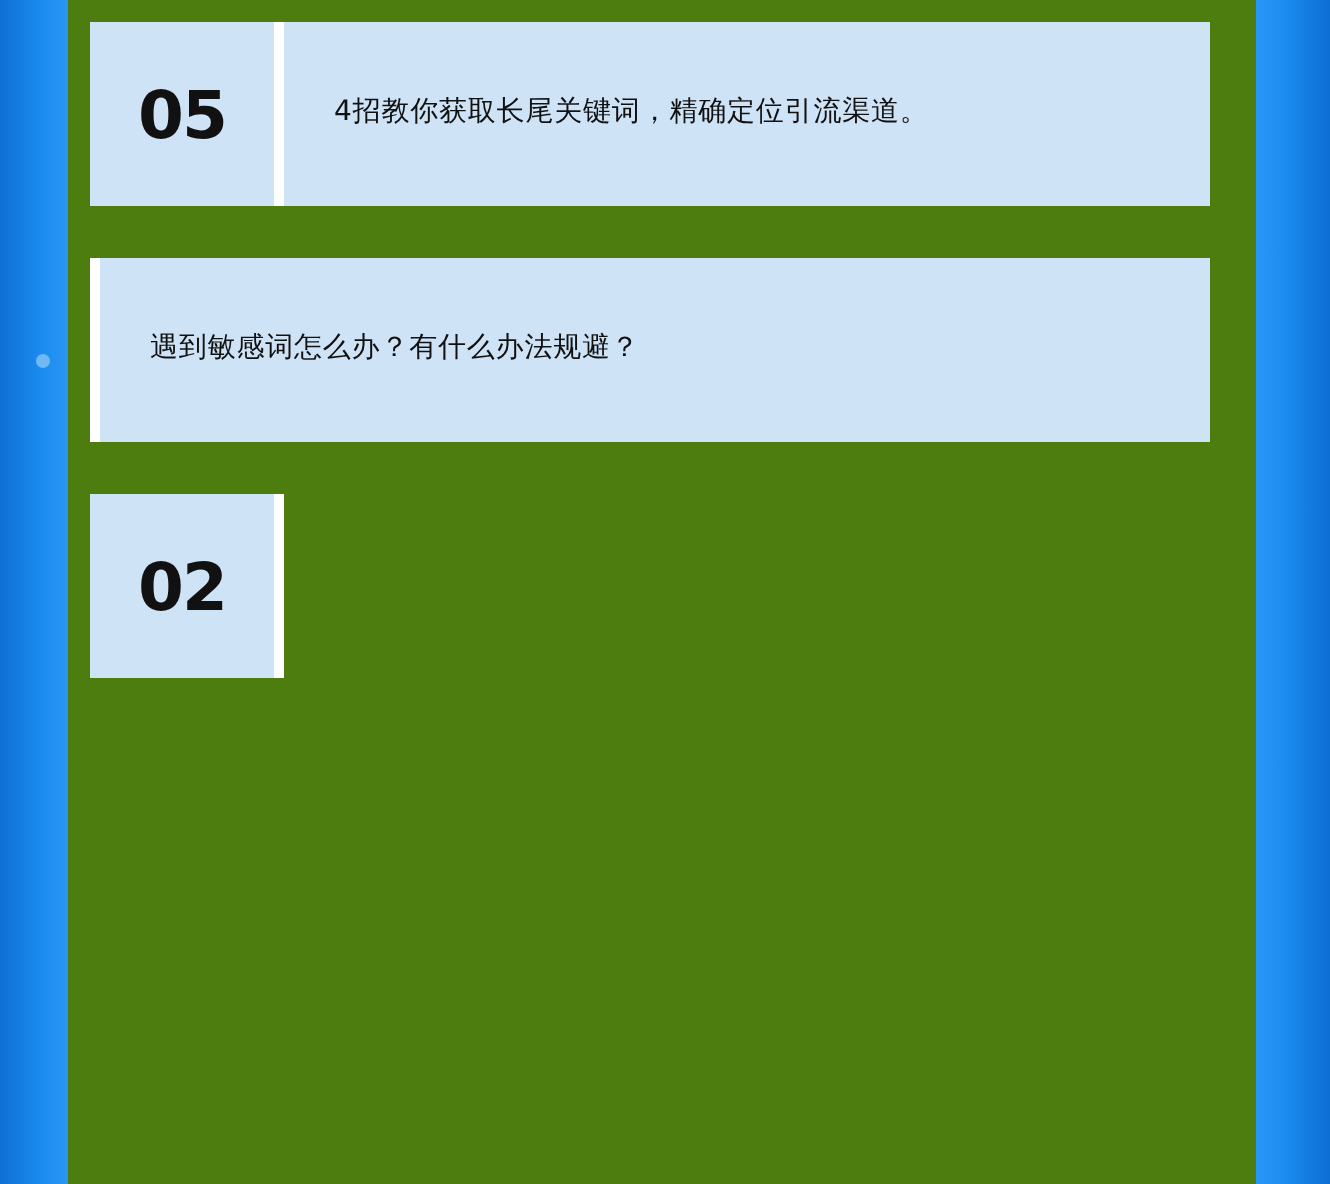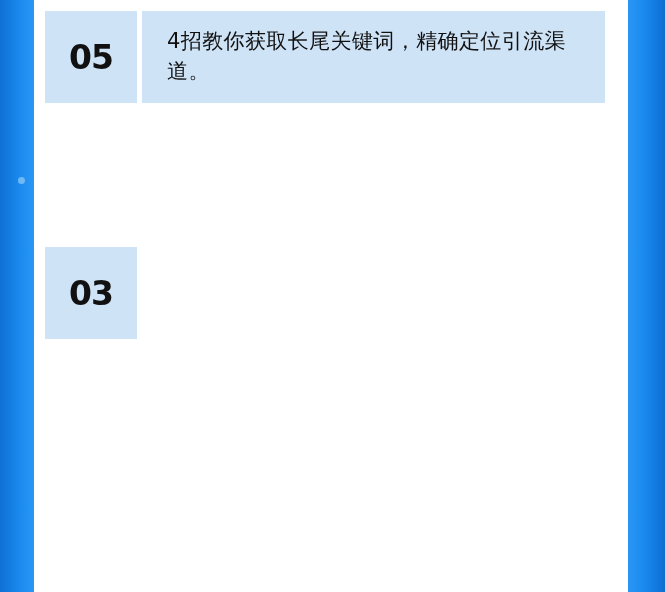--- a/index.html
+++ b/index.html
@@ -26,21 +26,21 @@
     right: 0; top: 0;
     width: 37px; height: 592px;
     background: linear-gradient(to left, #0d6ed3 0%, #1b8bf0 60%, #2a97f5 100%);
   }
   .card {
     position: absolute;
     left: 34px;
     top: 0;
     width: 594px;
     height: 592px;
-    background: #ffffff;
+    background: #4d7c0f;
   }
   .dot {
     position: absolute;
     left: 18px;
     top: 177px;
     width: 7px;
     height: 7px;
     border-radius: 50%;
     background: #6fb9f5;
   }
@@ -82,21 +82,21 @@
   .txt-box {
     flex: 1 1 auto;
     background: #cfe3f7;
     display: flex;
     align-items: center;
     padding: 0 16px 0 25px;
     box-sizing: border-box;
   }
   .txt {
     font-family: "DejaVu Sans", "Liberation Sans", sans-serif;
-    font-size: 21px;
+    font-size: 14px;
     line-height: 1.42;
     color: #111111;
     letter-spacing: 0.4px;
   }
 </style>
 </head>
 <body>
 
 <div class="bg-left"></div>
 <div class="bg-right"></div>
@@ -109,26 +109,29 @@
         <span class="num">05</span>
       </div>
       <div class="gap"></div>
       <div class="txt-box">
         <span class="txt">4招教你获取长尾关键词，精确定位引流渠道。</span>
       </div>
     </div>
 
     <div class="row">
       <div class="gap"></div>
+      <div class="txt-box">
+        <span class="txt">遇到敏感词怎么办？有什么办法规避？</span>
+      </div>
     </div>
 
 
     <div class="row">
       <div class="num-box">
-        <span class="num">03</span>
+        <span class="num">02</span>
       </div>
       <div class="gap"></div>
     </div>
 
   </div>
 </div>
 
 <div class="dot"></div>
 
 </body></html>

